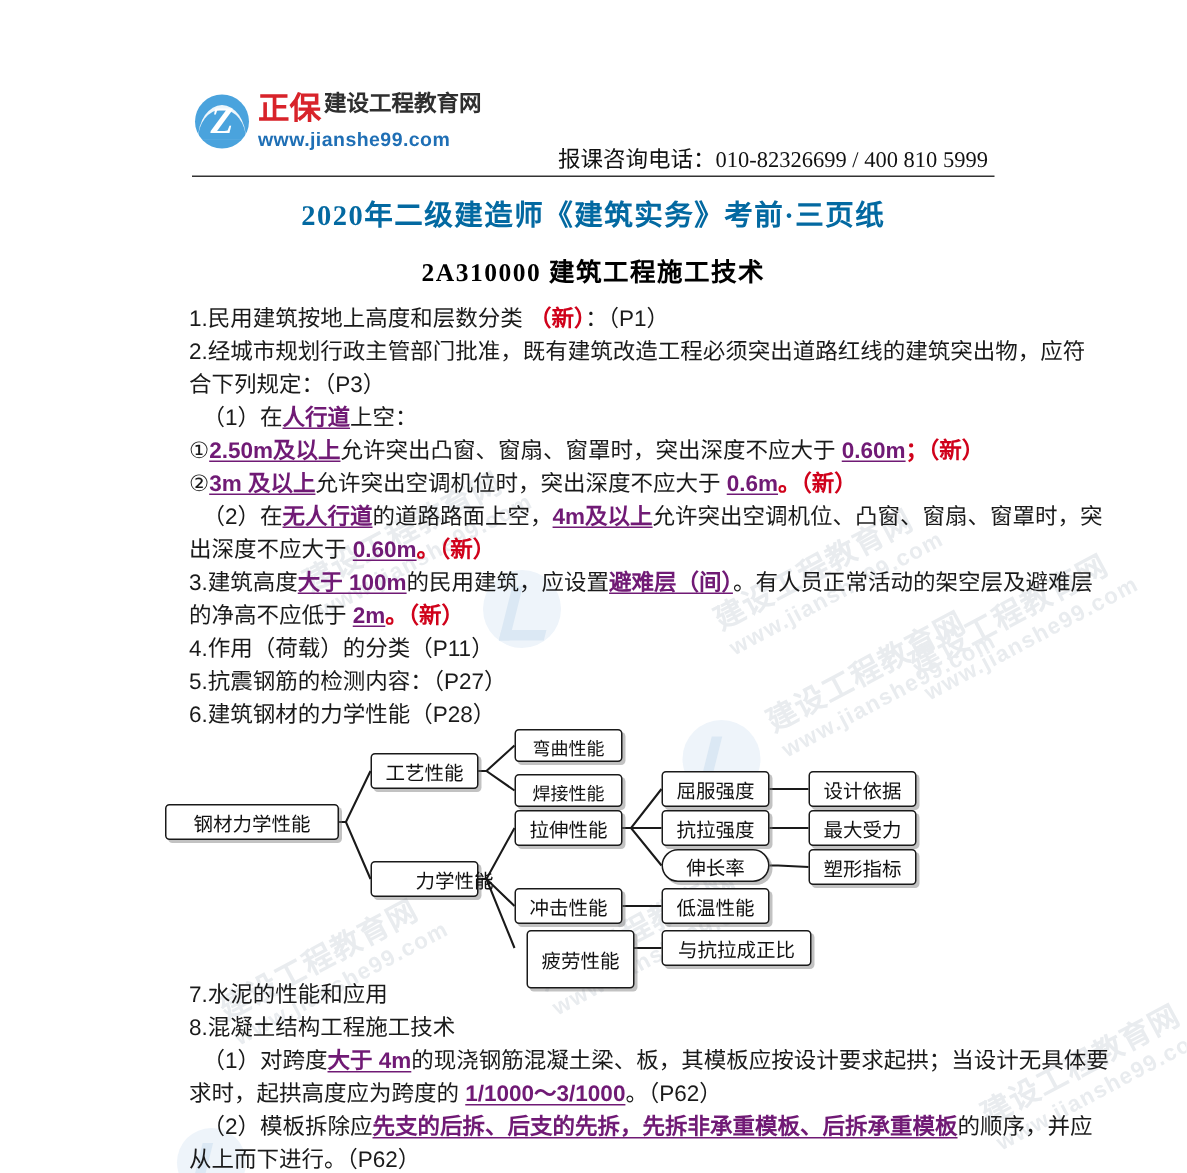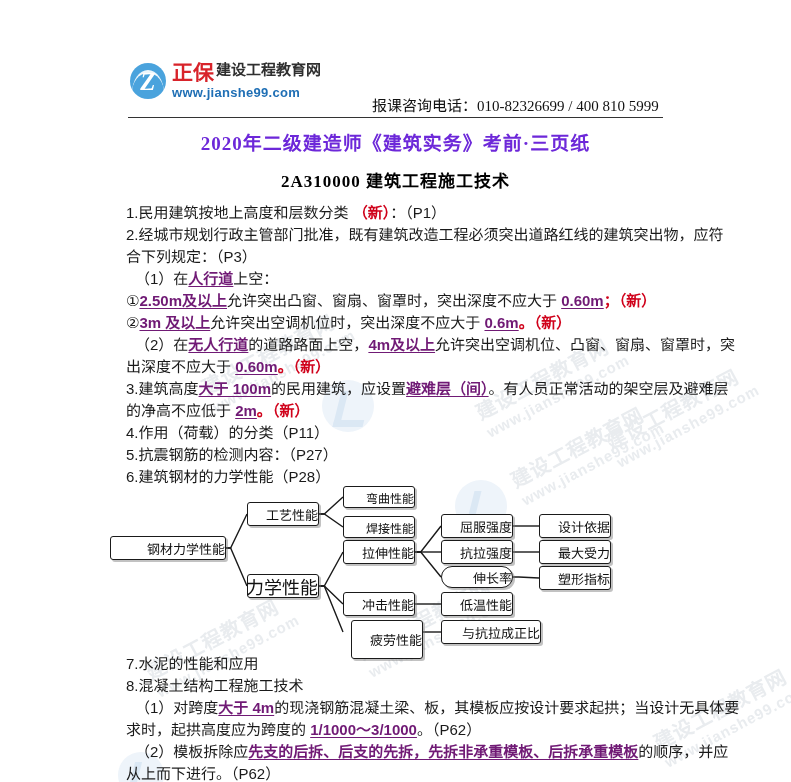--- a/index.html
+++ b/index.html
@@ -71,21 +71,21 @@
     font-family:"Liberation Serif",serif;
     white-space:nowrap;
     text-align:center;
   }
   .hrule{position:absolute;left:128px;top:117px;width:535px;border-top:1.5px solid #333;}
 
   
   .title1{
     position:absolute;left:0;right:0;top:128px;
     text-align:center;
-    font-size:19px;font-weight:700;color:#6d28d9;
+    font-size:19px;font-weight:700;color:#0369a1;
     font-family:"Liberation Serif",serif;
     letter-spacing:1px;
     z-index:3;
   }
   .title2{
     position:absolute;left:0;right:0;top:167px;
     text-align:center;
     font-size:17px;font-weight:700;color:#000;
     font-family:"Liberation Serif",serif;
     letter-spacing:1px;
@@ -118,21 +118,21 @@
     position:absolute;left:110px;top:478px;width:560px;height:168px;
     z-index:3;
   }
   .diagram svg{position:absolute;left:0;top:0;}
   .nodebox{
     position:absolute;
     border:1.6px solid #1a1a1a;
     border-radius:3px;
     background:#ffffff;
     box-shadow:2px 2px 0 rgba(120,120,120,.45);
-    display:flex;align-items:center;justify-content:flex-end;
+    display:flex;align-items:center;justify-content:center;
     font-size:13px;
     color:#111;
     white-space:nowrap;
     box-sizing:border-box;
     font-family:"Liberation Sans","DejaVu Sans",sans-serif;
   }
 </style>
 </head>
 <body>
 
@@ -228,21 +228,21 @@
         <path d="M403 48 L408.72 48 L429 48" fill="none" stroke="#1a1a1a" stroke-width="1.4"></path>
         <path d="M403 74 L408.72 74 L429 74" fill="none" stroke="#1a1a1a" stroke-width="1.4"></path>
         <path d="M403 99 L408.72 99 L429 100" fill="none" stroke="#1a1a1a" stroke-width="1.4"></path>
       </svg>
   <div class="nodebox" style="left: 0px; top: 58px; width: 116px; height: 24px; font-size: 13px;">
         <span>钢材力学性能</span>
       </div>
       <div class="nodebox" style="left: 137px; top: 24px; width: 72px; height: 24px; font-size: 13px;">
         <span>工艺性能</span>
       </div>
-      <div class="nodebox" style="left: 137px; top: 96px; width: 72px; height: 24px; font-size: 18px; padding-left: 40px;">
+      <div class="nodebox" style="left: 137px; top: 96px; width: 72px; height: 24px; font-size: 13px; padding-left: 40px;">
         <span>力学性能</span>
       </div>
       <div class="nodebox" style="left: 233px; top: 8px; width: 72px; height: 22px; font-size: 12px;">
         <span>弯曲性能</span>
       </div>
       <div class="nodebox" style="left: 233px; top: 38px; width: 72px; height: 22px; font-size: 12px;">
         <span>焊接性能</span>
       </div>
       <div class="nodebox" style="left: 233px; top: 62px; width: 72px; height: 24px; font-size: 13px;">
         <span>拉伸性能</span>

